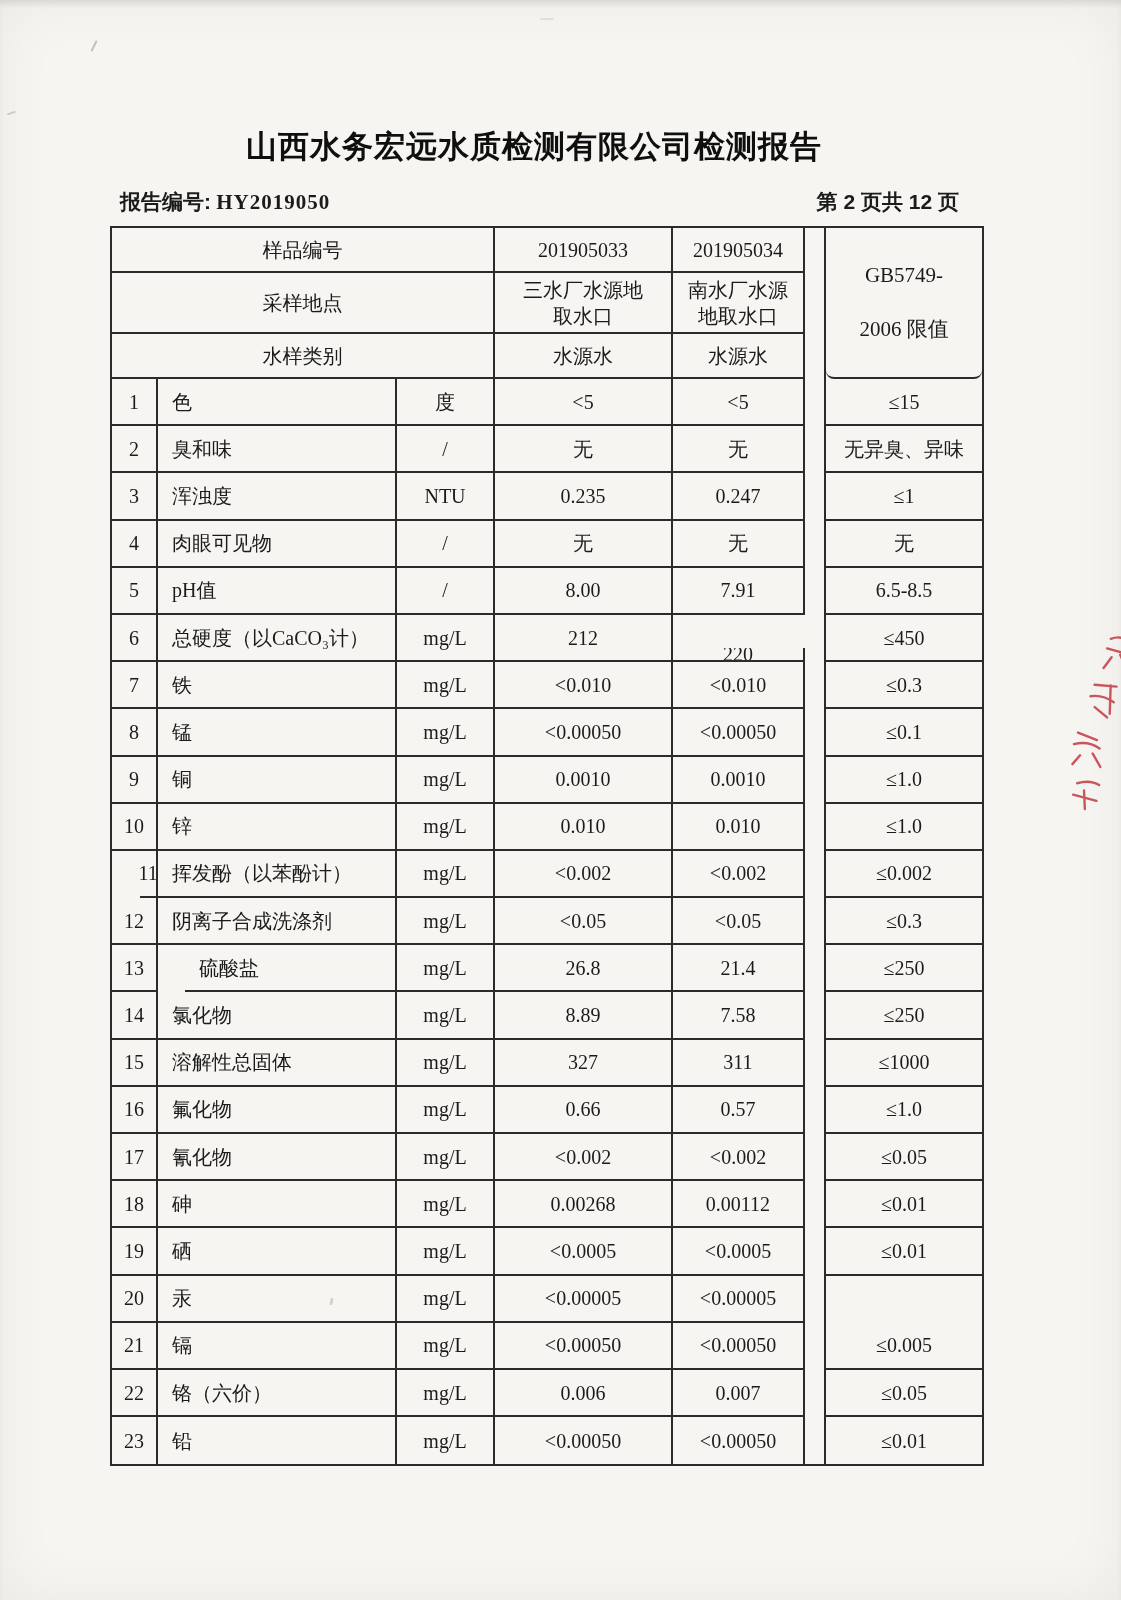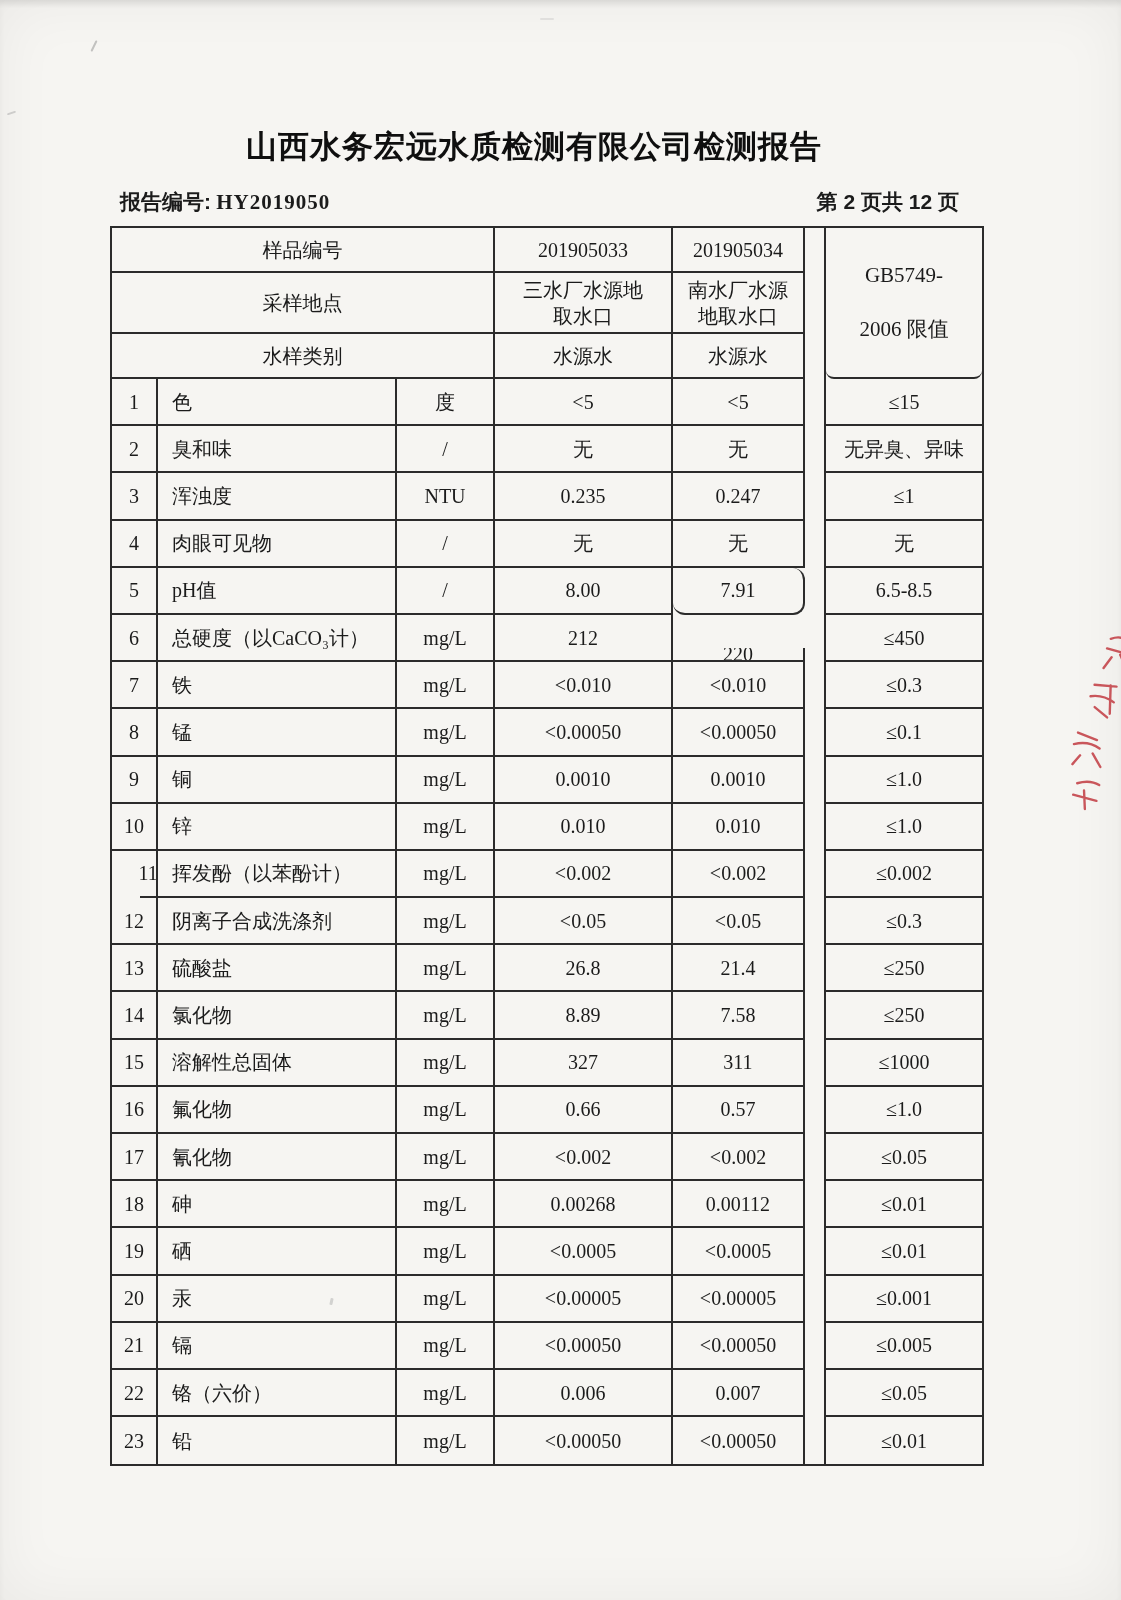--- a/index.html
+++ b/index.html
@@ -142,21 +142,21 @@
     <div class="c col2" style="grid-row: 7;">肉眼可见物</div>
     <div class="c col3" style="grid-row: 7;">/</div>
     <div class="c col4" style="grid-row: 7;">无</div>
     <div class="c col5" style="grid-row: 7;">无</div>
     <div class="c col7" style="grid-row: 7;">无</div>
 
     <div class="c col1" style="grid-row: 8;">5</div>
     <div class="c col2" style="grid-row: 8;">pH值</div>
     <div class="c col3" style="grid-row: 8;">/</div>
     <div class="c col4" style="grid-row: 8;">8.00</div>
-    <div class="c col5" style="grid-row: 8; border-radius: 12px;">7.91</div>
+    <div class="c col5" style="grid-row: 8;">7.91</div>
     <div class="c col7" style="grid-row: 8;">6.5-8.5</div>
 
     <div class="c col1" style="grid-row: 9;">6</div>
     <div class="c col2" style="grid-row: 9;">总硬度（以CaCO₃计）</div>
     <div class="c col3" style="grid-row: 9;">mg/L</div>
     <div class="c col4" style="grid-row: 9;">212</div>
     <div class="c col5" style="grid-row: 9; margin-top: 33px;">220</div>
     <div class="c col7" style="grid-row: 9;">≤450</div>
 
     <div class="c col1" style="grid-row: 10;">7</div>
@@ -195,21 +195,21 @@
     <div class="c col7" style="grid-row: 14;">≤0.002</div>
 
     <div class="c col1" style="grid-row: 15;">12</div>
     <div class="c col2" style="grid-row: 15;">阴离子合成洗涤剂</div>
     <div class="c col3" style="grid-row: 15;">mg/L</div>
     <div class="c col4" style="grid-row: 15;">&lt;0.05</div>
     <div class="c col5" style="grid-row: 15;">&lt;0.05</div>
     <div class="c col7" style="grid-row: 15;">≤0.3</div>
 
     <div class="c col1" style="grid-row: 16;">13</div>
-    <div class="c col2" style="grid-row: 16;">硫酸盐</div>
+    <div class="c col2" style="grid-row: 16; margin-left: 27px;">硫酸盐</div>
     <div class="c col3" style="grid-row: 16;">mg/L</div>
     <div class="c col4" style="grid-row: 16;">26.8</div>
     <div class="c col5" style="grid-row: 16;">21.4</div>
     <div class="c col7" style="grid-row: 16;">≤250</div>
 
     <div class="c col1" style="grid-row: 17;">14</div>
     <div class="c col2" style="grid-row: 17;">氯化物</div>
     <div class="c col3" style="grid-row: 17;">mg/L</div>
     <div class="c col4" style="grid-row: 17;">8.89</div>
     <div class="c col5" style="grid-row: 17;">7.58</div>
@@ -248,21 +248,20 @@
     <div class="c col3" style="grid-row: 22;">mg/L</div>
     <div class="c col4" style="grid-row: 22;">&lt;0.0005</div>
     <div class="c col5" style="grid-row: 22;">&lt;0.0005</div>
     <div class="c col7" style="grid-row: 22;">≤0.01</div>
 
     <div class="c col1" style="grid-row: 23;">20</div>
     <div class="c col2" style="grid-row: 23;">汞</div>
     <div class="c col3" style="grid-row: 23;">mg/L</div>
     <div class="c col4" style="grid-row: 23;">&lt;0.00005</div>
     <div class="c col5" style="grid-row: 23;">&lt;0.00005</div>
-    <div class="c col7" style="grid-row: 23;">≤0.001</div>
 
     <div class="c col1" style="grid-row: 24;">21</div>
     <div class="c col2" style="grid-row: 24;">镉</div>
     <div class="c col3" style="grid-row: 24;">mg/L</div>
     <div class="c col4" style="grid-row: 24;">&lt;0.00050</div>
     <div class="c col5" style="grid-row: 24;">&lt;0.00050</div>
     <div class="c col7" style="grid-row: 24;">≤0.005</div>
 
     <div class="c col1" style="grid-row: 25;">22</div>
     <div class="c col2" style="grid-row: 25;">铬（六价）</div>

